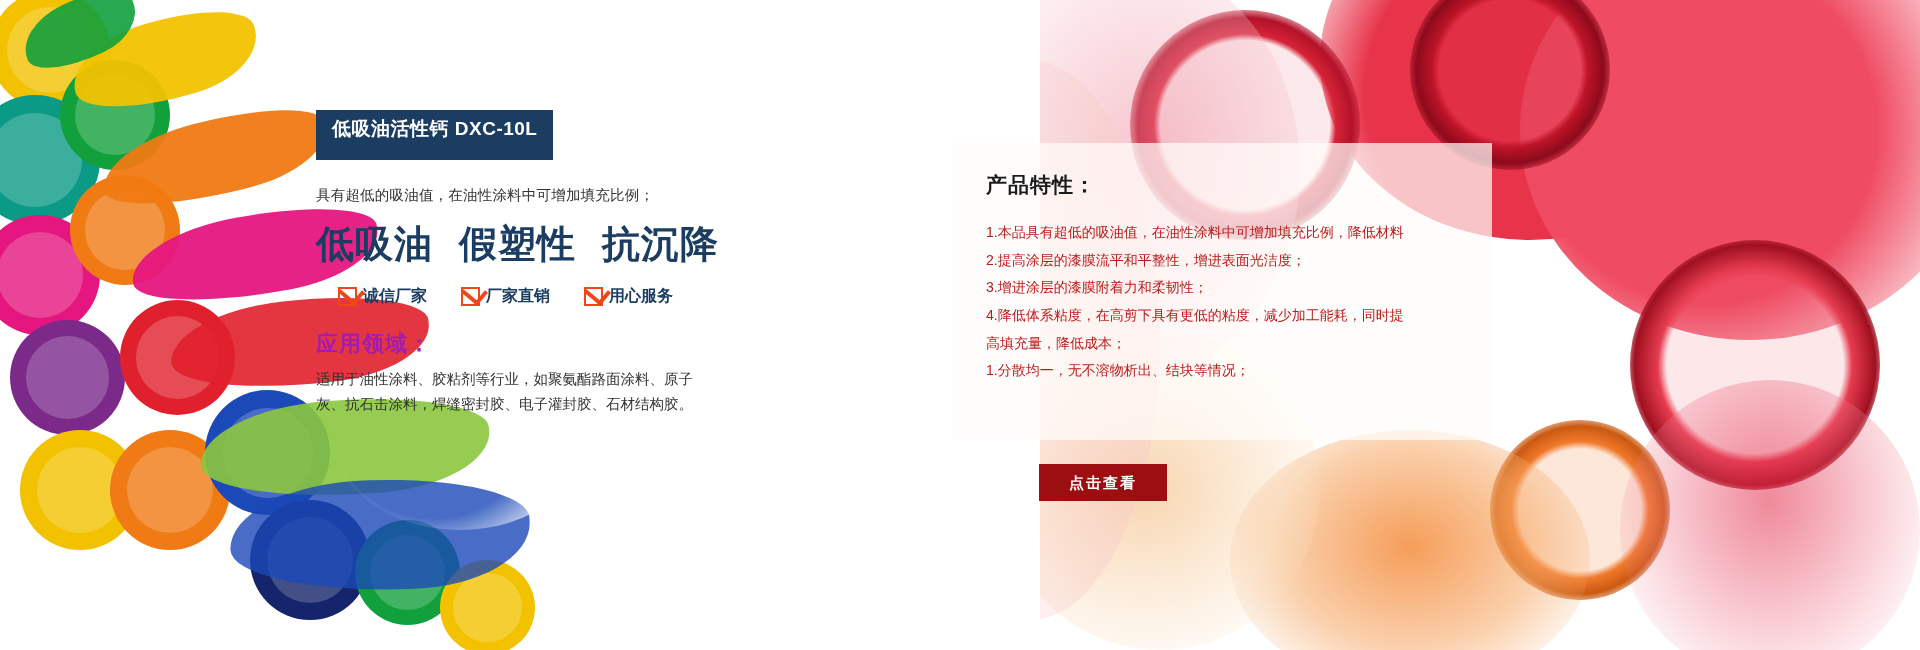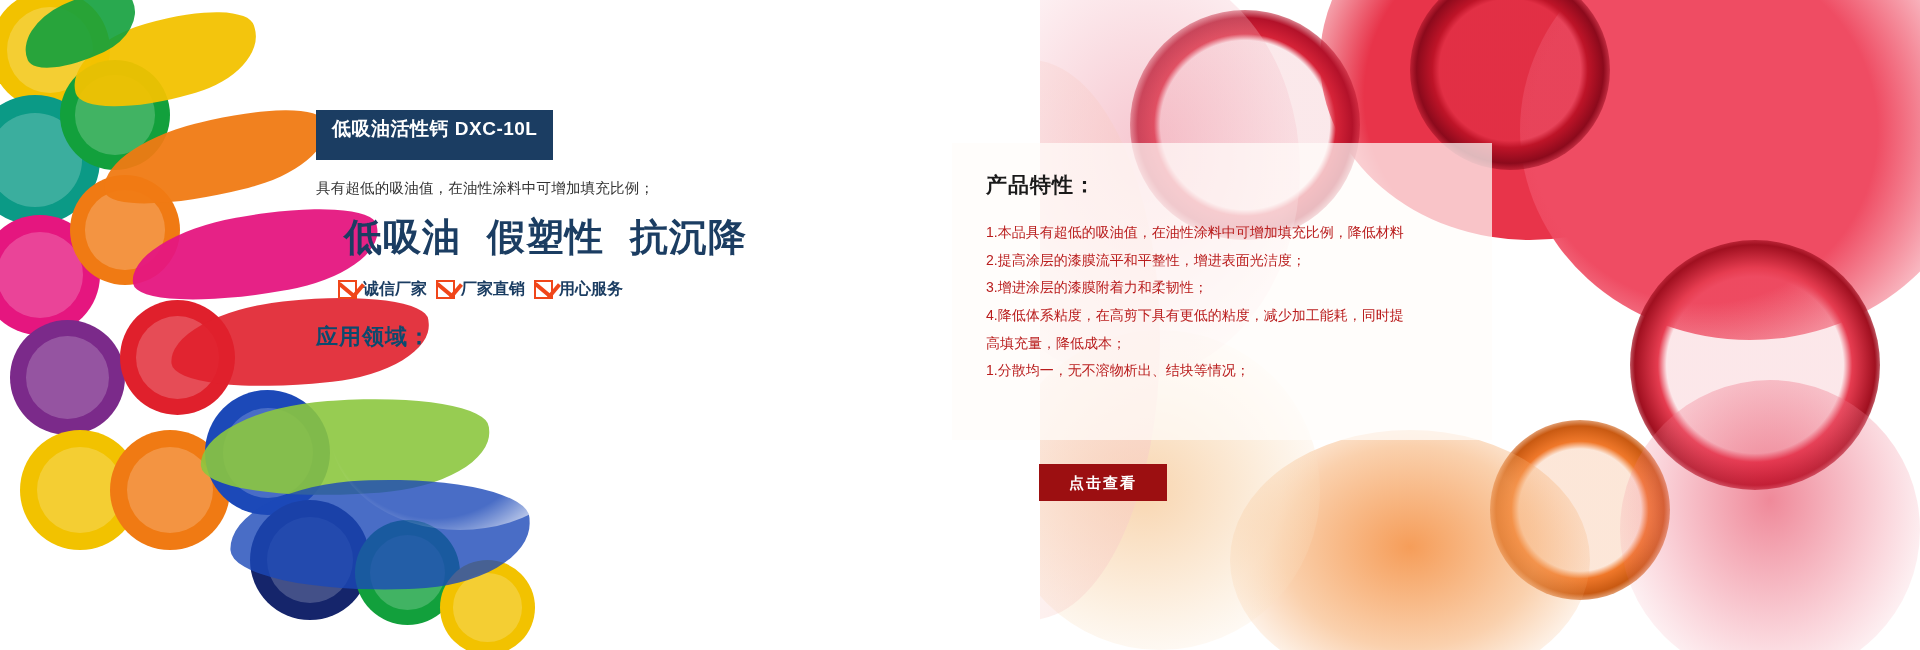--- a/index.html
+++ b/index.html
@@ -21,40 +21,39 @@
   .art-right{position:absolute;right:0;top:0;width:880px;height:650px;overflow:hidden;}
   .ring{position:absolute;border-radius:50%;}
 
   
   .left-content{position:absolute;left:316px;top:110px;width:420px;}
   .prod-tag{
     display:inline-block;background:#1b3d62;color:#fff;
     font-size:19px;font-weight:bold;letter-spacing:.5px;
     padding:9px 16px 22px 16px;line-height:1;
   }
-  .sub-line{margin-top:19px;font-size:14.5px;color:#333;letter-spacing:.2px;}
+  .sub-line{margin-top:26px;font-size:14.5px;color:#333;letter-spacing:.2px;}
   .headline{
     margin-top:14px;font-size:38px;font-weight:bold;color:#1b3d62;
     font-family:"DejaVu Serif","Liberation Serif",serif;letter-spacing:1px;
     white-space:nowrap;
-    margin-left:28px;
   }
   .headline span{margin-right:26px;}
   .headline span:last-child{margin-right:0;}
-  .checks{margin-top:16px;display:flex;align-items:center;gap:9px;padding-left:22px;}
+  .checks{margin-top:16px;display:flex;align-items:center;gap:34px;padding-left:22px;}
   .check-item{display:flex;align-items:center;gap:6px;font-size:16px;color:#1b3d62;font-weight:600;}
   .cbox{
     width:15px;height:15px;border:2px solid #f0461a;position:relative;flex:0 0 auto;
   }
   .cbox::after{
     content:"";position:absolute;left:1px;top:-5px;width:17px;height:13px;
     border-right:4px solid #f0461a;border-bottom:4px solid #f0461a;
     transform:rotate(40deg);transform-origin:center;
   }
-  .field-title{margin-top:22px;font-size:22px;font-weight:bold;color:#0c4a6e;letter-spacing:1px;}
+  .field-title{margin-top:22px;font-size:22px;font-weight:bold;color:#a21caf;letter-spacing:1px;}
   .field-body{margin-top:8px;font-size:14.5px;line-height:1.75;color:#333;max-width:400px;}
 
   
   .feature-panel{
     position:absolute;left:952px;top:143px;width:540px;height:297px;
     background:rgba(255,252,250,.72);
   }
   .panel-inner{padding:28px 34px 0 34px;}
   .panel-title{font-size:21px;font-weight:bold;color:#1a1a1a;letter-spacing:1px;}
   .panel-list{margin-top:22px;}
@@ -129,20 +128,21 @@
         <span class="cbox"></span>
         <span>厂家直销</span>
       </div>
       <div class="check-item">
         <span class="cbox"></span>
         <span>用心服务</span>
       </div>
     </div>
 
     <div class="field-title">应用领域：</div>
+    <div class="field-body">适用于油性涂料、胶粘剂等行业，如聚氨酯路面涂料、原子灰、抗石击涂料，焊缝密封胶、电子灌封胶、石材结构胶。</div>
   </div>
 
   <div class="feature-panel">
     <div class="panel-inner">
       <div class="panel-title">产品特性：</div>
       <div class="panel-list">
         <p>1.本品具有超低的吸油值，在油性涂料中可增加填充比例，降低材料</p>
         <p>2.提高涂层的漆膜流平和平整性，增进表面光洁度；</p>
         <p>3.增进涂层的漆膜附着力和柔韧性；</p>
         <p>4.降低体系粘度，在高剪下具有更低的粘度，减少加工能耗，同时提</p>

